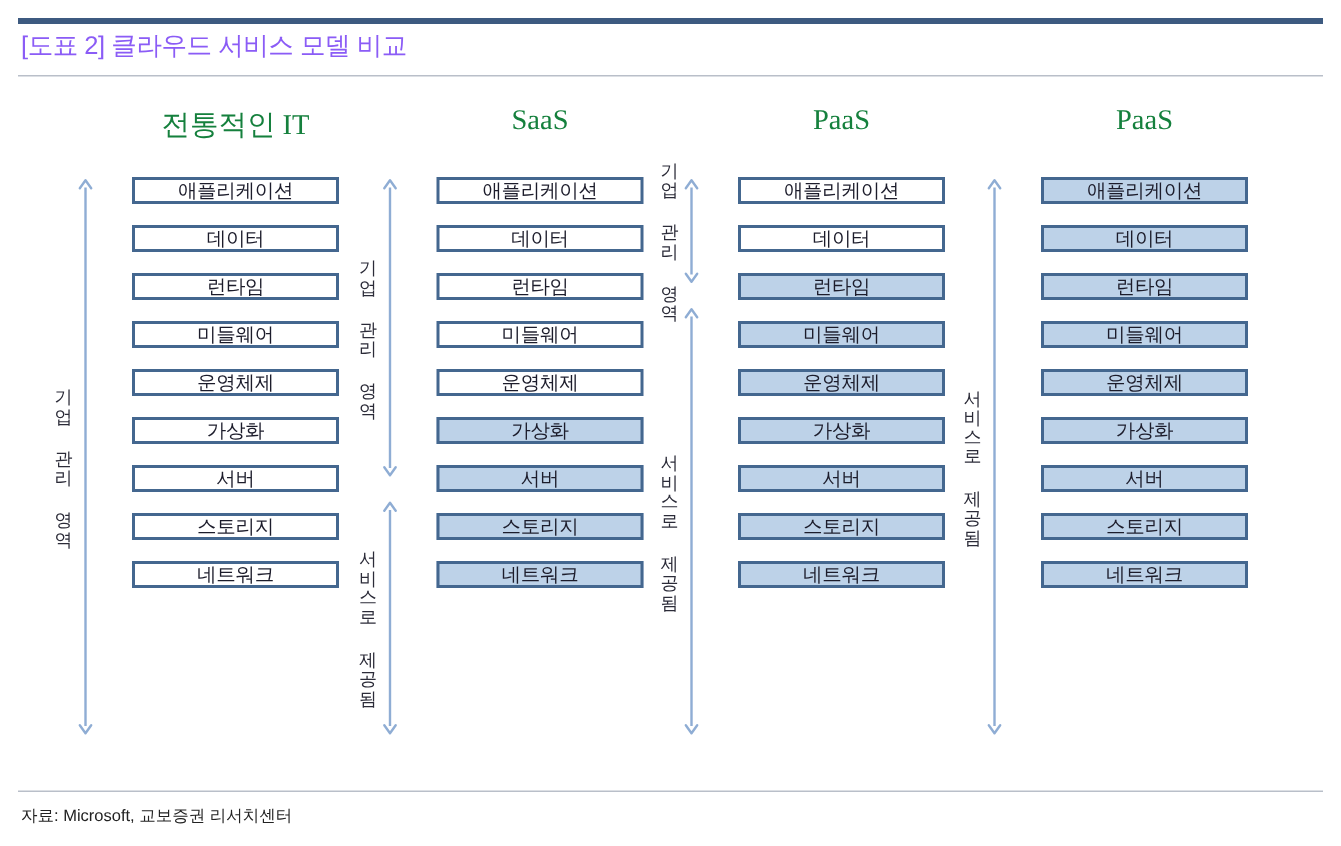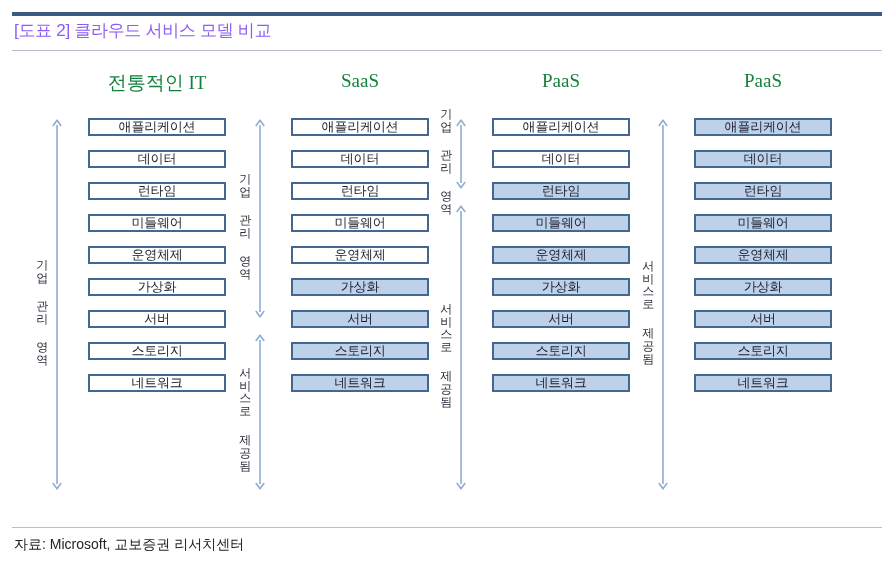--- a/index.html
+++ b/index.html
@@ -49,21 +49,21 @@
     left: 12px;
     top: 527px;
     width: 870px;
     height: 1px;
     background: #b9bfc9;
   }
   #source-note {
     position: absolute;
     left: 14px;
     top: 536px;
-    font-size: 14px;
+    font-size: 11px;
     color: #222222;
     white-space: nowrap;
   }
 
   
   #chart-area {
     position: absolute;
     left: 0;
     top: 52px;
     width: 894px;

